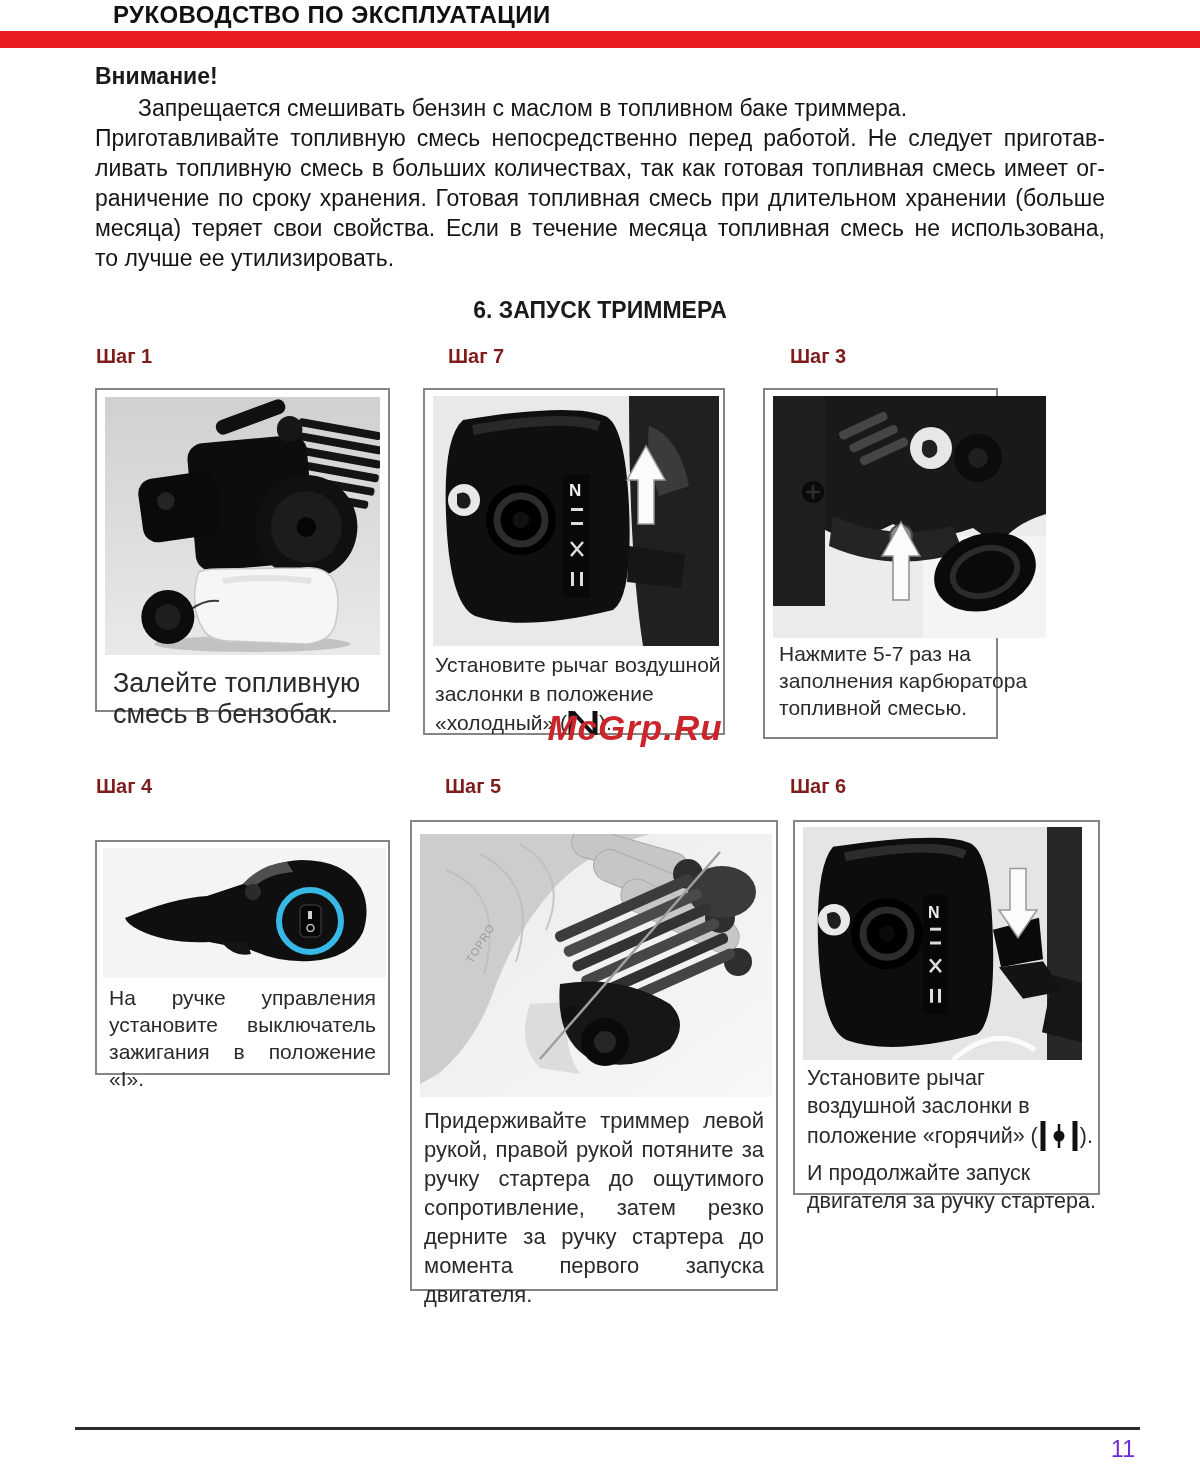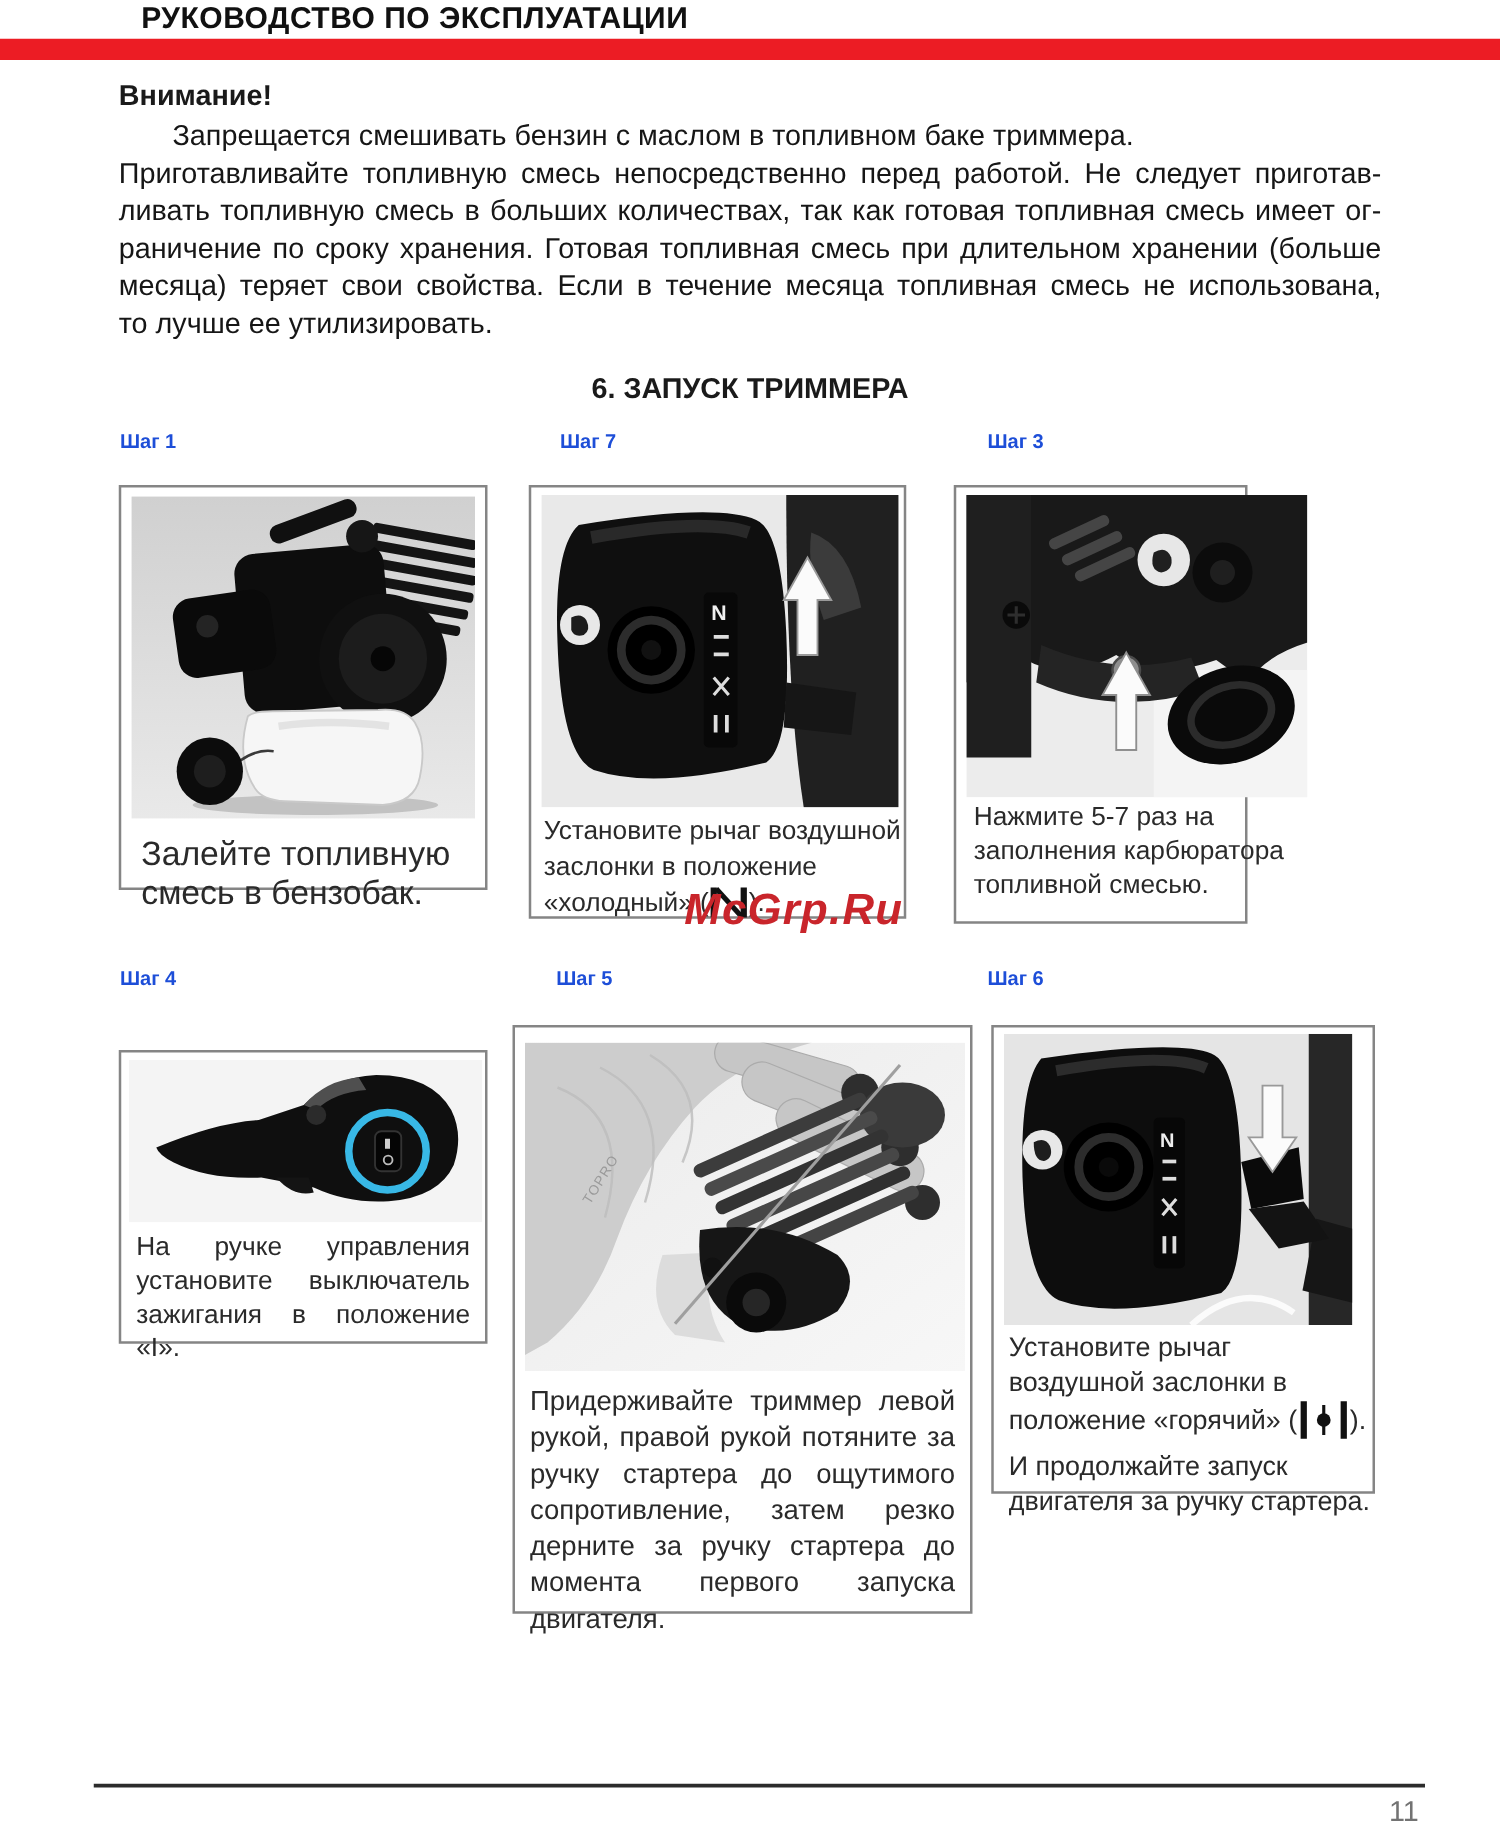--- a/index.html
+++ b/index.html
@@ -7,33 +7,33 @@
         font-family:"Liberation Sans","DejaVu Sans",sans-serif;color:#1a1a1a;overflow:hidden;}
   .abs{position:absolute;}
   .page-title{left:113px;top:1px;font-size:24px;font-weight:bold;letter-spacing:0.4px;color:#111;}
   .red-band{left:0;top:31px;width:1200px;height:17px;background:#ec1c24;}
   .warning-heading{left:95px;top:63px;font-size:23px;font-weight:bold;}
   .intro{left:95px;top:93px;width:1010px;font-size:23px;color:#161616;}
   .intro .line{height:30px;line-height:30px;}
   .intro .jline{text-align:justify;text-align-last:justify;}
   .intro .first{text-indent:43px;}
   .section-title{left:0;top:297px;width:1200px;text-align:center;font-size:23px;font-weight:bold;}
-  .step-label{font-size:16px;font-weight:bold;color:#1d4ed8;}
+  .step-label{font-size:20px;font-weight:bold;color:#7f1d1d;}
   .step-box{position:absolute;background:#fff;border:2px solid #858585;box-sizing:border-box;}
   .photo{position:absolute;overflow:hidden;}
   .photo svg{display:block;width:100%;height:100%;}
   .cap{position:absolute;color:#2a2a2a;}
   .capline{display:block;white-space:nowrap;}
   .just{text-align:justify;}
   .choke-icon{display:inline-block;vertical-align:-6px;}
   .choke-icon.hot{vertical-align:-9px;}
   .watermark{left:0;top:708px;width:1200px;text-align:center;font-size:35px;font-weight:bold;
              font-style:italic;color:#c9252b;letter-spacing:1px;padding-left:35px;}
   .footer-line{left:75px;top:1427px;width:1065px;height:3px;background:#2c2c2c;}
-  .page-number{left:1000px;top:1436px;width:135px;text-align:right;font-size:23px;color:#737373;}
+  .page-number{left:1000px;top:1436px;width:135px;text-align:right;font-size:23px;color:#6d28d9;}
 </style>
 </head>
 <body>
 
 <div class="page">
 
   <div class="abs page-title">РУКОВОДСТВО ПО ЭКСПЛУАТАЦИИ</div>
   <div class="abs red-band"></div>
 
   <div class="abs warning-heading">Внимание!</div>

